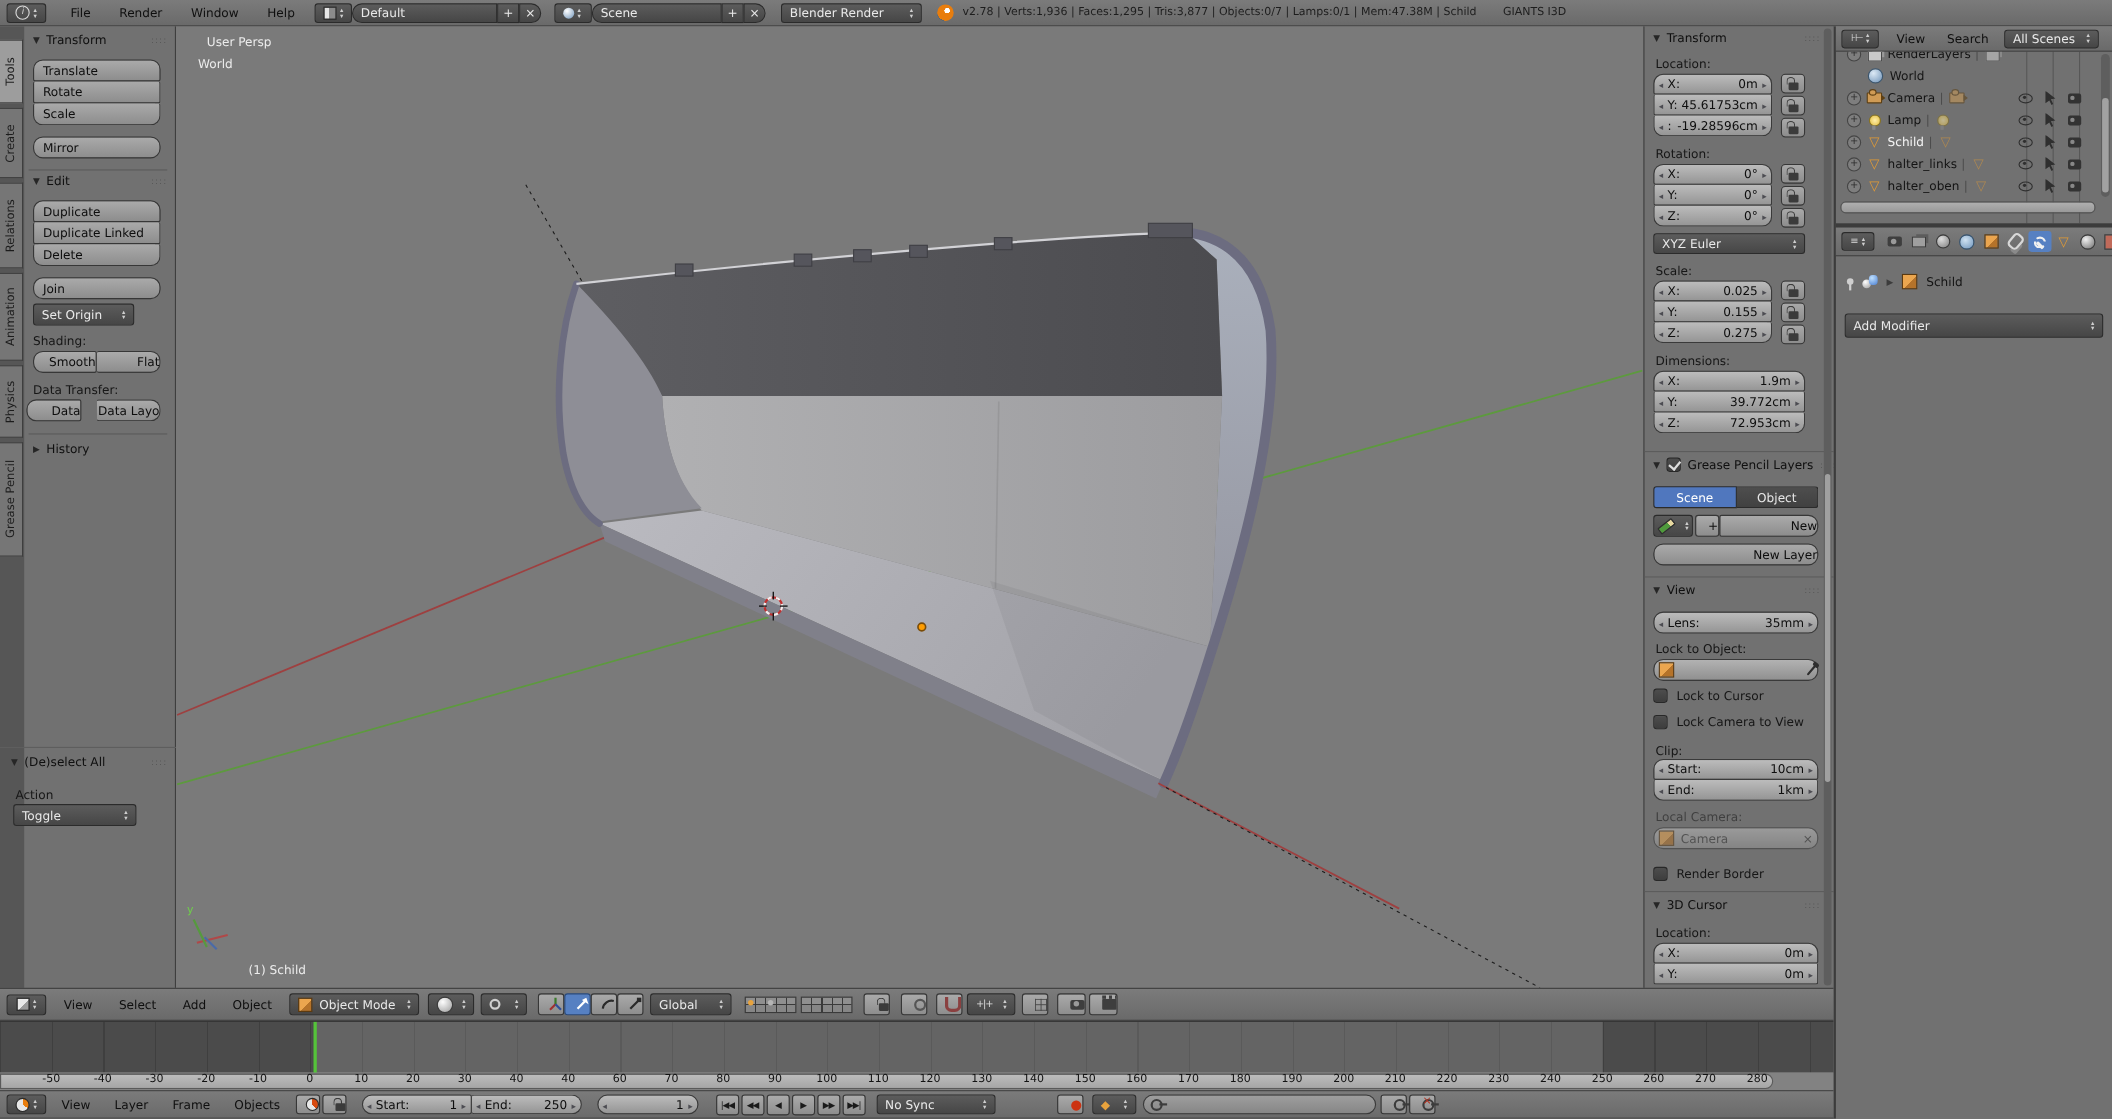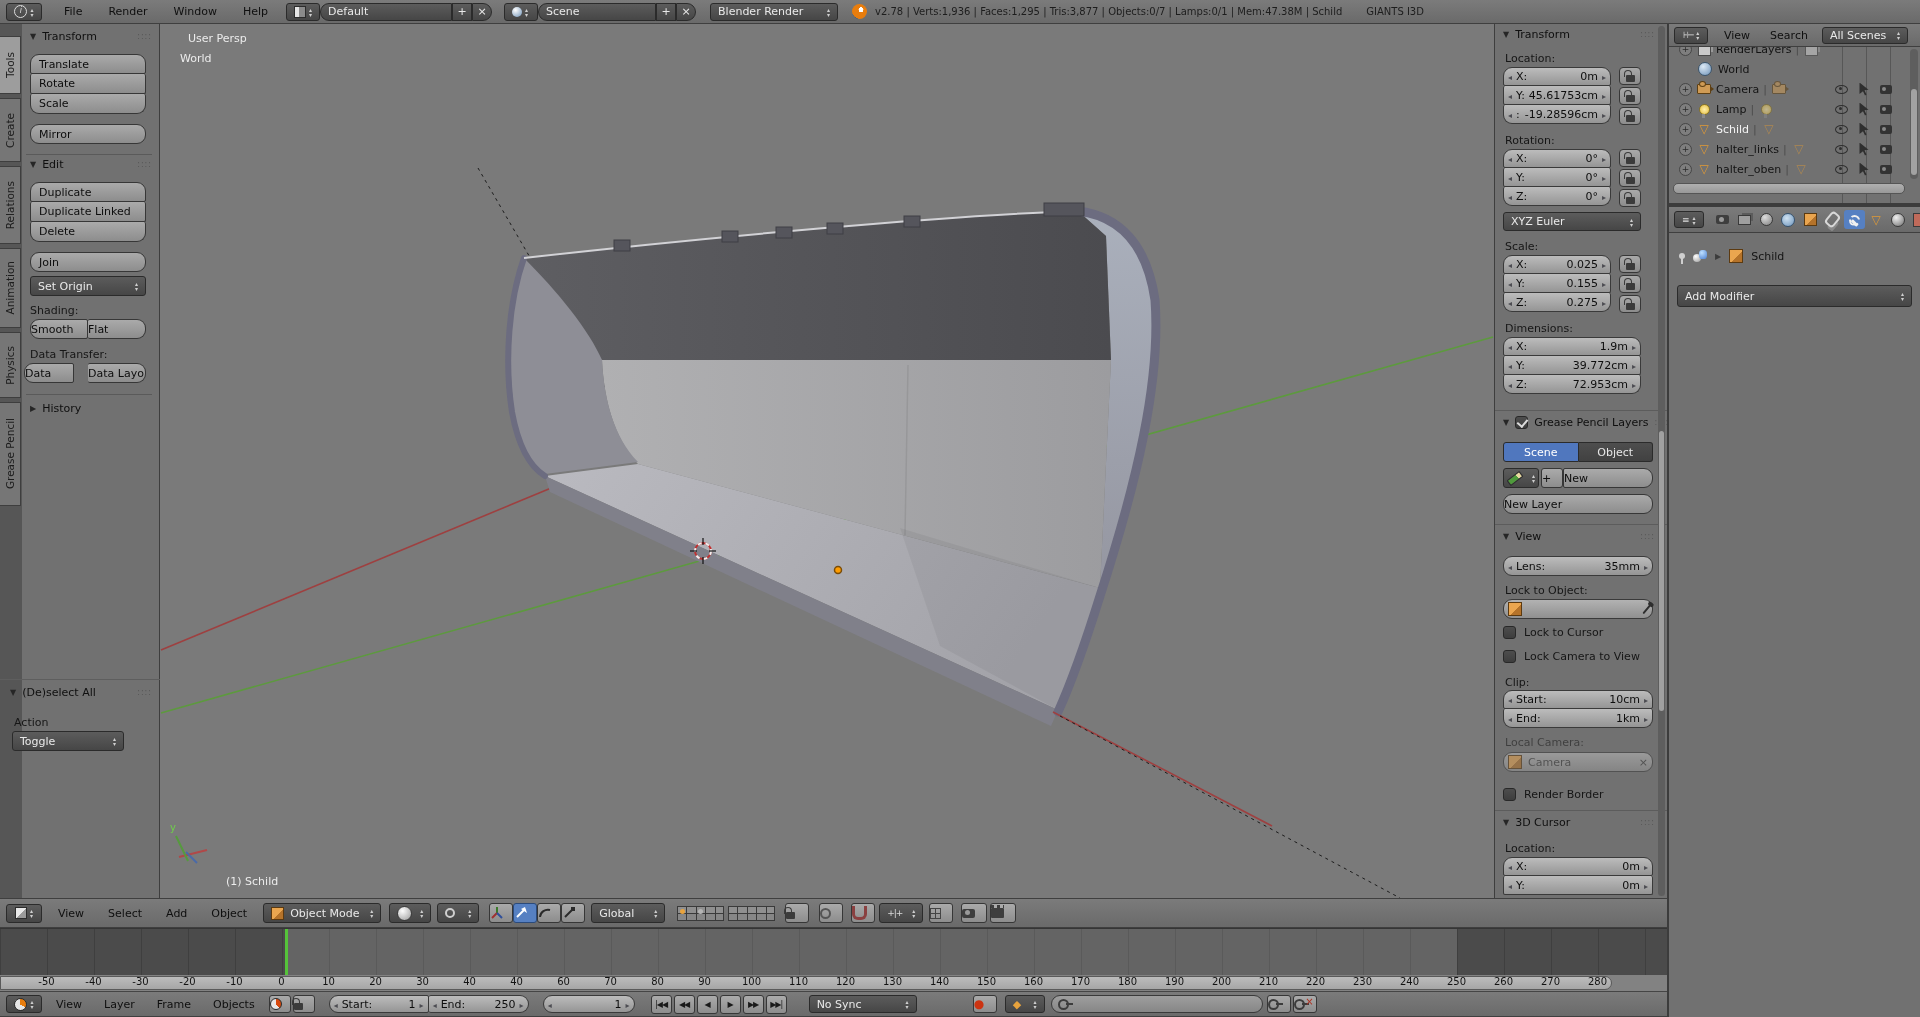--- a/index.html
+++ b/index.html
@@ -4,21 +4,21 @@
 <style>
   html,body{margin:0;padding:0}
   body{width:1920px;height:1017px;position:relative;background:#727272;
        font-family:"DejaVu Sans",sans-serif;font-size:11px;color:#141414;overflow:hidden;
        -webkit-font-smoothing:antialiased}
   .abs{position:absolute}
   
   .hdr{background:linear-gradient(#7b7b7b,#6a6a6a);border-bottom:1px solid #3f3f3f;box-sizing:border-box}
   
   .btn{background:linear-gradient(#aaaaaa,#8d8d8d);border:1px solid #373737;border-radius:3px;
-       color:#0d0d0d;display:flex;align-items:center;justify-content:flex-start;box-sizing:border-box;cursor:default}
+       color:#0d0d0d;display:flex;align-items:center;justify-content:flex-end;box-sizing:border-box;cursor:default}
   .btn.lft{justify-content:flex-start;padding-left:8px}
   
   .dbtn{background:linear-gradient(#5c5c5c,#464646);border:1px solid #2b2b2b;border-radius:3px;
         color:#e9e9e9;display:flex;align-items:center;box-sizing:border-box;padding:0 7px;cursor:default}
   .dd{margin-left:auto;display:flex;flex-direction:column;align-items:center;line-height:5px;font-size:6px;color:#cfcfcf}
   .dd::before{content:"▴"}.dd::after{content:"▾"}
   
   .pill{background:linear-gradient(#bcbcbc,#959595);border:1px solid #3a3a3a;border-radius:9px;
         display:flex;align-items:center;color:#0e0e0e;padding:0 4px;box-sizing:border-box;cursor:default}
   .pill .lab{padding-left:4px;white-space:nowrap}
@@ -205,21 +205,21 @@
     </div>
   <div class="abs btn lft grp-m" style="left:30px;top:178px;width:116px;height:20px">
       <span>Duplicate Linked</span>
     </div>
   <div class="abs btn lft grp-b" style="left:30px;top:198px;width:116px;height:20px">
       <span>Delete</span>
     </div>
   <div class="abs btn lft" style="left:30px;top:228px;width:116px;height:20px;border-radius:9px">
       <span>Join</span>
     </div>
-  <div class="abs dbtn" style="left:30px;top:252px;width:116px;height:20px">
+  <div class="abs dbtn" style="left:30px;top:252px;width:92px;height:20px">
     <span>Set Origin</span>
       <span class="dd"></span>
   </div>
   <div class="abs plabel" style="left:30px;top:280px">Shading:</div>
   <div class="abs btn" style="left:30px;top:295px;width:58px;height:20px;border-radius:9px 2px 2px 9px">
       <span>Smooth</span>
     </div>
   <div class="abs btn" style="left:88px;top:295px;width:58px;height:20px;border-radius:2px 9px 9px 2px;border-left:none">
       <span>Flat</span>
     </div>
@@ -731,21 +731,21 @@
       <div class="pbtn">
         <span>▶</span>
       </div>
       <div class="pbtn">
         <span>▶▶</span>
       </div>
       <div class="pbtn">
         <span>▶▶|</span>
       </div>
     </div>
-  <div class="dbtn" style="margin-left:22px;width:108px;height:18px">
+  <div class="dbtn" style="margin-left:10px;width:108px;height:18px">
     <span>No Sync</span>
       <span class="dd"></span>
   </div>
   <div class="btn" style="margin-left:56px;width:24px;height:18px">
       <span style="color:#cc3311;font-size:12px;line-height:10px">●</span>
     </div>
   <div class="dbtn" style="margin-left:8px;width:40px;height:18px;gap:4px">
     <span style="color:#e8a33d;font-size:11px">◆</span>
     <span class="dd"></span>
   </div>

